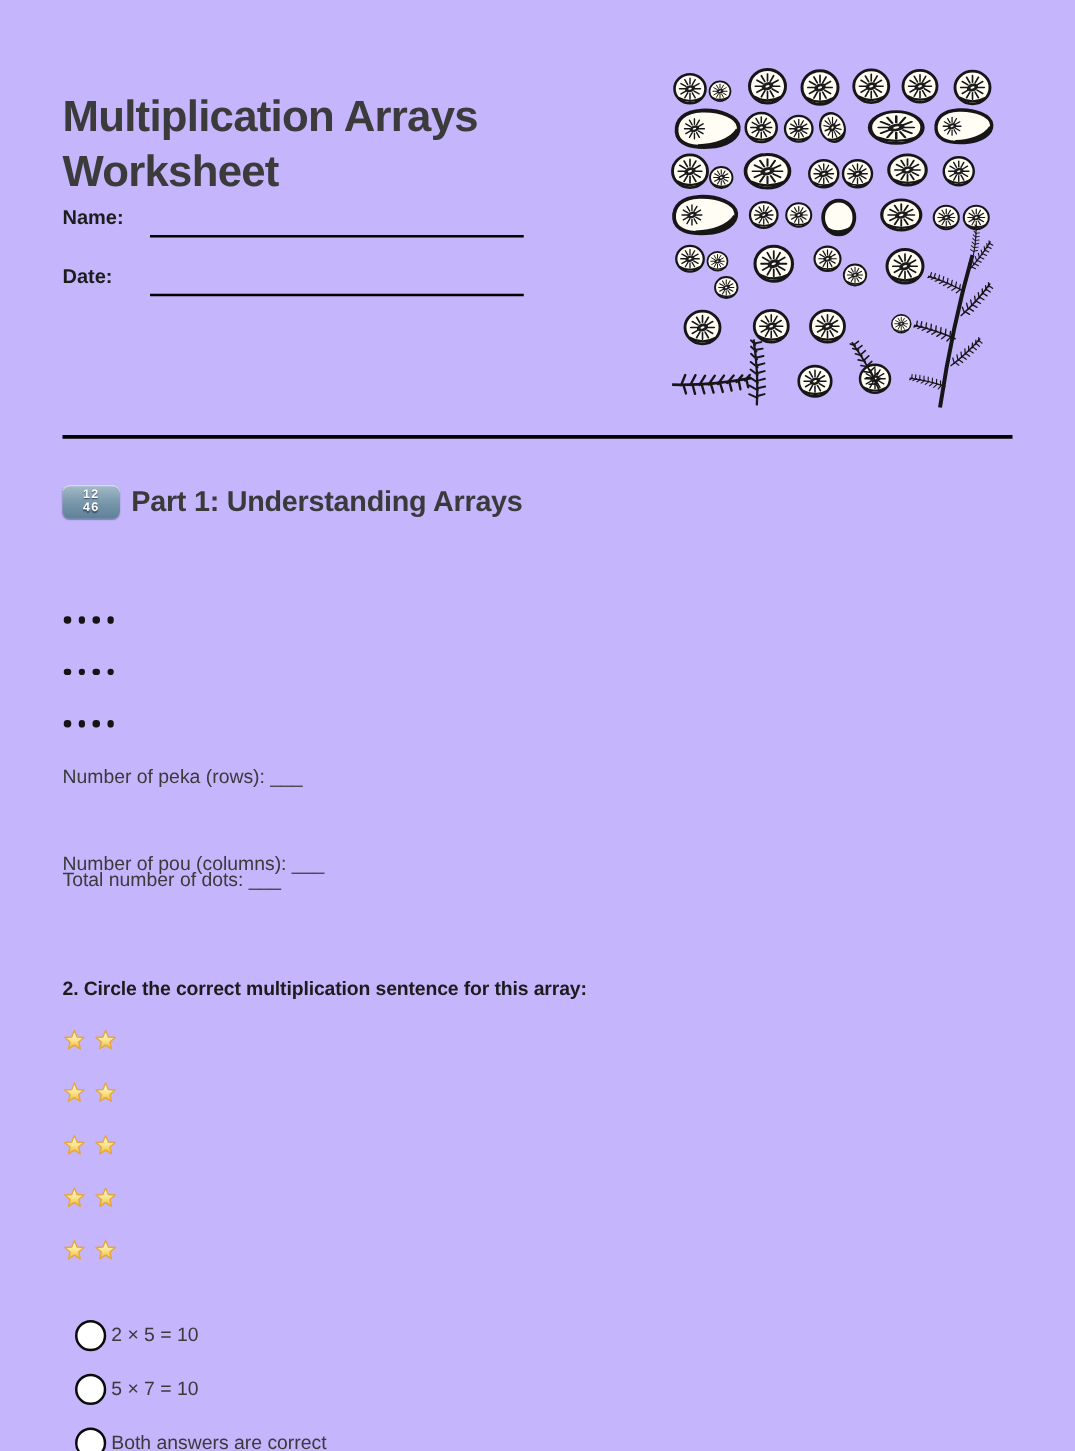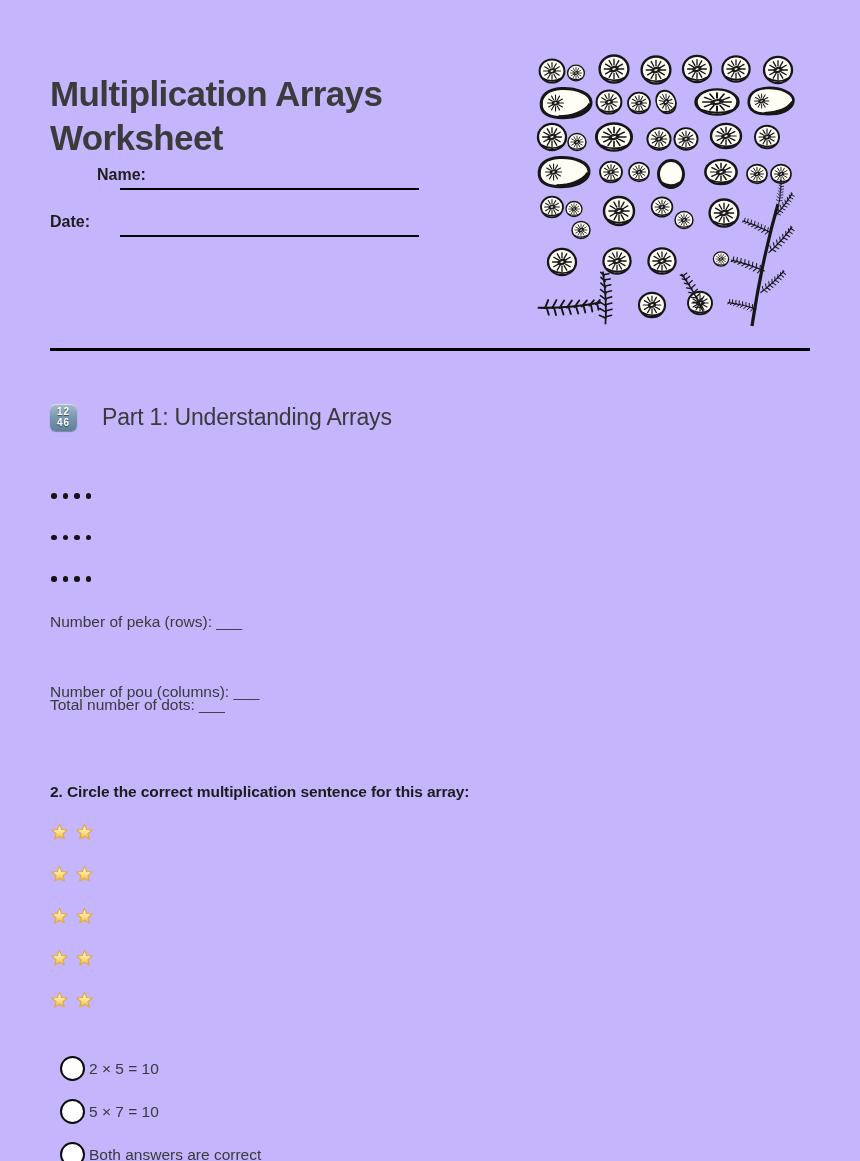--- a/index.html
+++ b/index.html
@@ -13,30 +13,30 @@
   }
   .field-label{position:absolute;left:50px;font-size:16px;font-weight:bold;color:#1d1d1d;}
   .field-line{
     position:absolute;left:120px;width:299px;height:22px;
     border-bottom:2px solid #000;font-size:15px;color:#1d1d1d;
   }
   .kiwi-art{position:absolute;left:534px;top:44px;}
   .divider{position:absolute;left:50px;top:348px;width:760px;height:3px;background:#000;}
   .part-heading{position:absolute;left:50px;top:388px;display:flex;align-items:center;gap:9px;}
   .num-icon{
-    width:27px;height:27px;border-radius:6px;flex:none;
+    width:46px;height:27px;border-radius:6px;flex:none;
     background:linear-gradient(180deg,#a6bccb 0%,#7e9bae 45%,#5e8098 100%);
     box-shadow:inset 0 1px 0 rgba(255,255,255,.55),0 1px 1px rgba(40,60,80,.45);
     display:flex;flex-direction:column;align-items:center;justify-content:center;
   }
   .num-icon span{
     color:#fff;font-weight:bold;font-size:10px;line-height:10.5px;letter-spacing:1px;
     text-shadow:0 1px 1px rgba(30,50,70,.75);
   }
-  .part-heading h2{margin:16px;font-size:23px;font-weight:normal;color:#3a3a3a;letter-spacing:-0.2px;}
+  .part-heading h2{margin:0;font-size:23px;font-weight:bold;color:#3a3a3a;letter-spacing:-0.2px;}
   .q-prompt{
     position:absolute;left:50px;font-size:15.5px;font-weight:bold;
     color:#1c1c1c;letter-spacing:-0.1px;line-height:18px;
   }
   .blank-line{position:absolute;left:50px;font-size:15.5px;color:#3a3a3a;line-height:18px;}
   .dots{position:absolute;left:51px;top:493px;display:flex;flex-direction:column;gap:36px;}
   .dot-row{display:flex;gap:6px;}
   .dot{width:5.5px;height:5.5px;border-radius:50%;background:#141414;}
   .stars{position:absolute;left:50px;top:823px;display:flex;flex-direction:column;gap:23px;}
   .star-row{display:flex;gap:6px;height:19px;}
@@ -49,21 +49,21 @@
   }
   .option-label{font-size:15.5px;color:#3a3a3a;}
 </style>
 </head>
 <body>
 
 <div class="page">
 
   <h1 class="title">Multiplication Arrays Worksheet</h1>
 
-  <div class="field-label" style="top:166px;margin-left:47px;">Name:</div>
+  <div class="field-label" style="top:166px;">Name:</div>
   <div class="field-line" style="top:166px;"></div>
 
   <div class="field-label" style="top:213px;">Date:</div>
   <div class="field-line" style="top:213px;"></div>
 
   <svg class="kiwi-art" width="274" height="286" viewBox="0 0 274 286">
     <defs>
       <linearGradient id="starGrad" x1="0" y1="0" x2="0" y2="1">
         <stop offset="0" stop-color="#FEF9DC"></stop>
         <stop offset="0.55" stop-color="#FAE38A"></stop>

